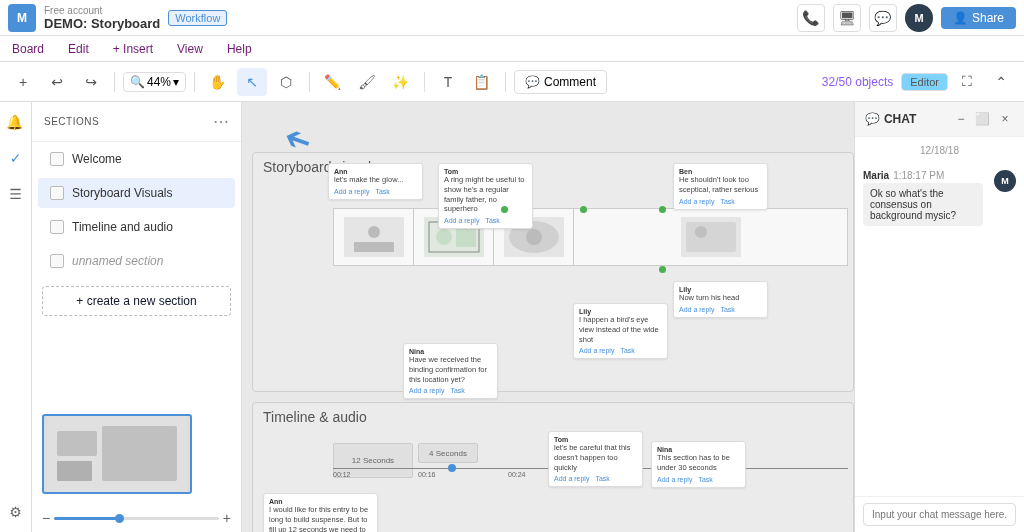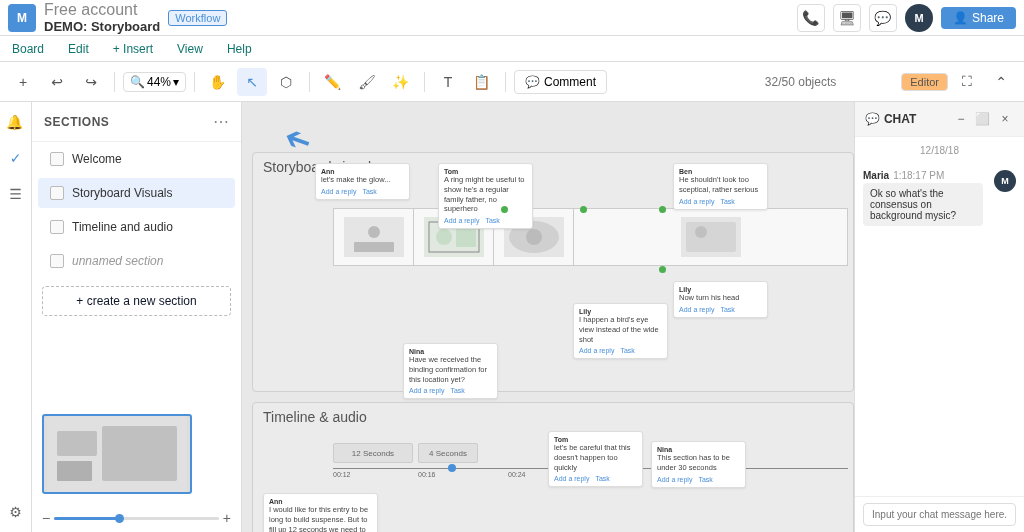--- a/index.html
+++ b/index.html
@@ -2,57 +2,57 @@
 <html><head>
   <meta charset="utf-8">
   <style>
     * { box-sizing: border-box; margin: 0; padding: 0; }
     body { font-family: -apple-system, BlinkMacSystemFont, 'Segoe UI', sans-serif; font-size: 13px; background: #f0f0f0; overflow: hidden; width: 1024px; height: 532px; display: flex; flex-direction: column; }
 
     
     .top-bar { height: 36px; background: #fff; border-bottom: 1px solid #ddd; display: flex; align-items: center; padding: 0 8px; gap: 8px; }
     .top-bar-logo { width: 28px; height: 28px; background: #4a90d9; border-radius: 4px; display: flex; align-items: center; justify-content: center; color: white; font-size: 12px; font-weight: bold; }
     .top-bar-info { display: flex; flex-direction: column; }
-    .free-account { font-size: 16px; color: #888; }
+    .free-account { font-size: 10px; color: #888; }
     .demo-title { font-size: 13px; font-weight: 600; color: #333; }
     .workflow-badge { background: #e8f0fe; color: #4a90d9; border: 1px solid #4a90d9; border-radius: 3px; padding: 1px 6px; font-size: 11px; }
     .top-bar-spacer { flex: 1; }
     .top-bar-icons { display: flex; gap: 8px; align-items: center; }
     .icon-btn { width: 28px; height: 28px; border: 1px solid #ddd; border-radius: 4px; display: flex; align-items: center; justify-content: center; cursor: pointer; background: #fff; color: #555; font-size: 14px; }
     .avatar { width: 28px; height: 28px; background: #2c3e50; border-radius: 50%; display: flex; align-items: center; justify-content: center; color: white; font-size: 11px; font-weight: bold; }
     .share-btn { background: #4a90d9; color: white; border: none; border-radius: 4px; padding: 4px 12px; font-size: 12px; cursor: pointer; display: flex; align-items: center; gap: 4px; }
 
     
     .menu-bar { height: 26px; background: #fff; border-bottom: 1px solid #ddd; display: flex; align-items: center; padding: 0 8px; gap: 16px; }
-    .menu-item { font-size: 12px; color: #0f766e; cursor: pointer; padding: 2px 4px; }
+    .menu-item { font-size: 12px; color: #701a75; cursor: pointer; padding: 2px 4px; }
 
     
     .toolbar { height: 40px; background: #fff; border-bottom: 1px solid #ddd; display: flex; align-items: center; padding: 0 8px; gap: 4px; }
     .tool-btn { width: 30px; height: 28px; display: flex; align-items: center; justify-content: center; border-radius: 4px; cursor: pointer; color: #555; font-size: 14px; border: none; background: transparent; }
     .tool-btn.active { background: #e8f0fe; color: #4a90d9; }
     .tool-separator { width: 1px; height: 20px; background: #ddd; margin: 0 4px; }
     .zoom-control { display: flex; align-items: center; gap: 2px; font-size: 12px; border: 1px solid #ddd; border-radius: 4px; padding: 2px 6px; }
     .toolbar-spacer { flex: 1; }
-    .objects-count { font-size: 12px; color: #737373; margin-right: 26px; }
-    .editor-badge { background: #fdba74; border: 1px solid #ddd; border-radius: 4px; padding: 2px 8px; font-size: 11px; color: #555; margin-left: 35px; }
+    .objects-count { font-size: 12px; color: #8b5cf6; margin-right: 4px; }
+    .editor-badge { background: #7dd3fc; border: 1px solid #ddd; border-radius: 4px; padding: 2px 8px; font-size: 11px; color: #555; }
     .comment-btn { display: flex; align-items: center; gap: 4px; background: #fff; border: 1px solid #ddd; border-radius: 4px; padding: 4px 10px; font-size: 12px; cursor: pointer; }
 
     
     .main { display: flex; flex: 1; overflow: hidden; }
 
     
     .left-icons { width: 32px; background: #fff; border-right: 1px solid #ddd; display: flex; flex-direction: column; align-items: center; padding: 8px 0; gap: 12px; }
     .left-icon { width: 24px; height: 24px; display: flex; align-items: center; justify-content: center; color: #666; font-size: 14px; cursor: pointer; border-radius: 3px; }
     .left-icon.active { color: #4a90d9; }
     .left-icon-bottom { margin-top: auto; }
 
     
     .sections-panel { width: 210px; background: #fff; border-right: 1px solid #ddd; display: flex; flex-direction: column; }
     .sections-header { display: flex; align-items: center; justify-content: space-between; padding: 10px 12px; border-bottom: 1px solid #eee; }
-    .sections-title { font-size: 12px; font-weight: 700; color: #555; letter-spacing: 0.5px; }
+    .sections-title { font-size: 10px; font-weight: 400; color: #555; letter-spacing: 0.5px; }
     .sections-more { color: #888; cursor: pointer; font-size: 16px; }
     .section-item { display: flex; align-items: center; gap: 8px; padding: 8px 12px; cursor: pointer; border-radius: 4px; margin: 2px 6px; }
     .section-item.active { background: #e8f0fe; }
     .section-icon { width: 14px; height: 14px; border: 1px solid #bbb; border-radius: 2px; background: #f9f9f9; flex-shrink: 0; }
     .section-label { font-size: 12px; color: #333; }
     .create-section-btn { margin: 8px 10px; padding: 7px; border: 1px dashed #bbb; border-radius: 4px; display: flex; align-items: center; justify-content: center; gap: 4px; font-size: 12px; color: #0f172a; cursor: pointer; }
     .thumbnail-area { margin-top: auto; padding: 10px; }
     .thumbnail-img { width: 150px; height: 80px; background: #ddd; border: 2px solid #4a90d9; border-radius: 3px; overflow: hidden; display: flex; align-items: center; justify-content: center; }
     .zoom-slider { display: flex; align-items: center; gap: 4px; padding: 6px 10px; }
     .slider { flex: 1; height: 3px; background: #ddd; border-radius: 2px; }
@@ -244,21 +244,21 @@
           </div>
           <div style="flex:1; background:#f8f8f8; display:flex; align-items:center; justify-content:center;">
             <svg width="60" height="40">
               <rect width="60" height="40" fill="#e5e5e5"></rect>
               <rect x="5" y="5" width="50" height="30" fill="#d5d5d5" rx="2"></rect>
               <circle cx="20" cy="15" r="6" fill="#c0c0c0"></circle>
             </svg>
           </div>
         </div>
 
-        <div class="mini-comment" style="top:10px; left:62px;">
+        <div class="mini-comment" style="top:10px; left:75px;">
           <div class="mc-author">Ann</div>
           <div class="mc-text">let's make the glow...</div>
           <div class="mc-actions">
               <span>Add a reply</span>
               <span>Task</span>
             </div>
         </div>
         <div class="mini-comment" style="top:10px; left:185px;">
           <div class="mc-author">Tom</div>
           <div class="mc-text">A ring might be useful to show he's a regular family father, no superhero</div>
@@ -303,21 +303,21 @@
 
         <div class="green-dot" style="top:53px; left:248px;"></div>
         <div class="green-dot" style="top:53px; left:327px;"></div>
         <div class="green-dot" style="top:53px; left:406px;"></div>
         <div class="green-dot" style="top:113px; left:406px;"></div>
       </div>
 
       <div class="canvas-section-block" style="top:300px; left:10px; right:0px; height:200px;">
         <div class="canvas-section-label">Timeline &amp; audio</div>
 
-        <div class="timeline-bar" style="top:40px; left:80px; width:80px; height:20px;">12 Seconds</div>
+        <div class="timeline-bar" style="top:40px; left:80px; width:80px; height:35px;">12 Seconds</div>
         <div class="timeline-bar" style="top:40px; left:165px; width:60px; height:20px;">4 Seconds</div>
         <div class="timeline-bar" style="top:40px; left:330px; width:60px; height:20px;">5 seconds</div>
 
         <div style="position:absolute; top:65px; left:80px; right:5px; height:1px; background:#888;"></div>
         <div class="timeline-dot" style="top:61px; left:195px;"></div>
 
         <div style="position:absolute; top:68px; left:80px; font-size:7px; color:#666;">00:12</div>
         <div style="position:absolute; top:68px; left:165px; font-size:7px; color:#666;">00:16</div>
         <div style="position:absolute; top:68px; left:255px; font-size:7px; color:#666;">00:24</div>
         <div style="position:absolute; top:68px; left:330px; font-size:7px; color:#666;">00:36</div>

